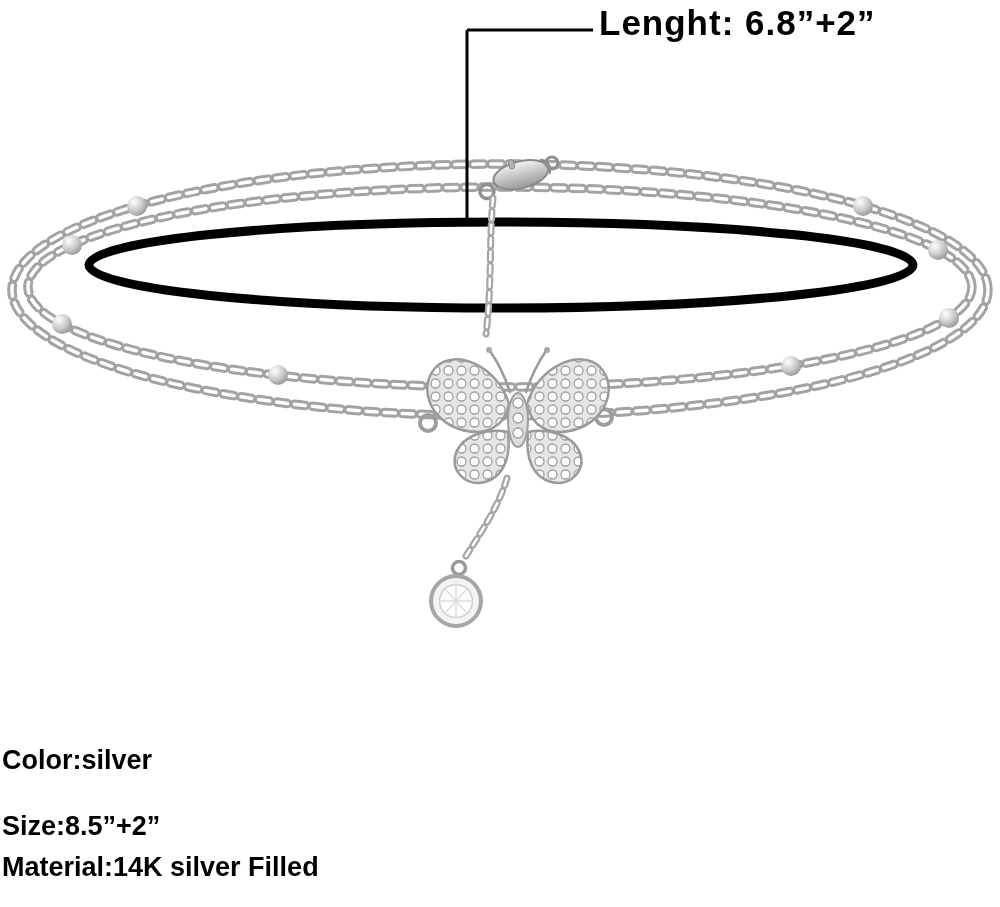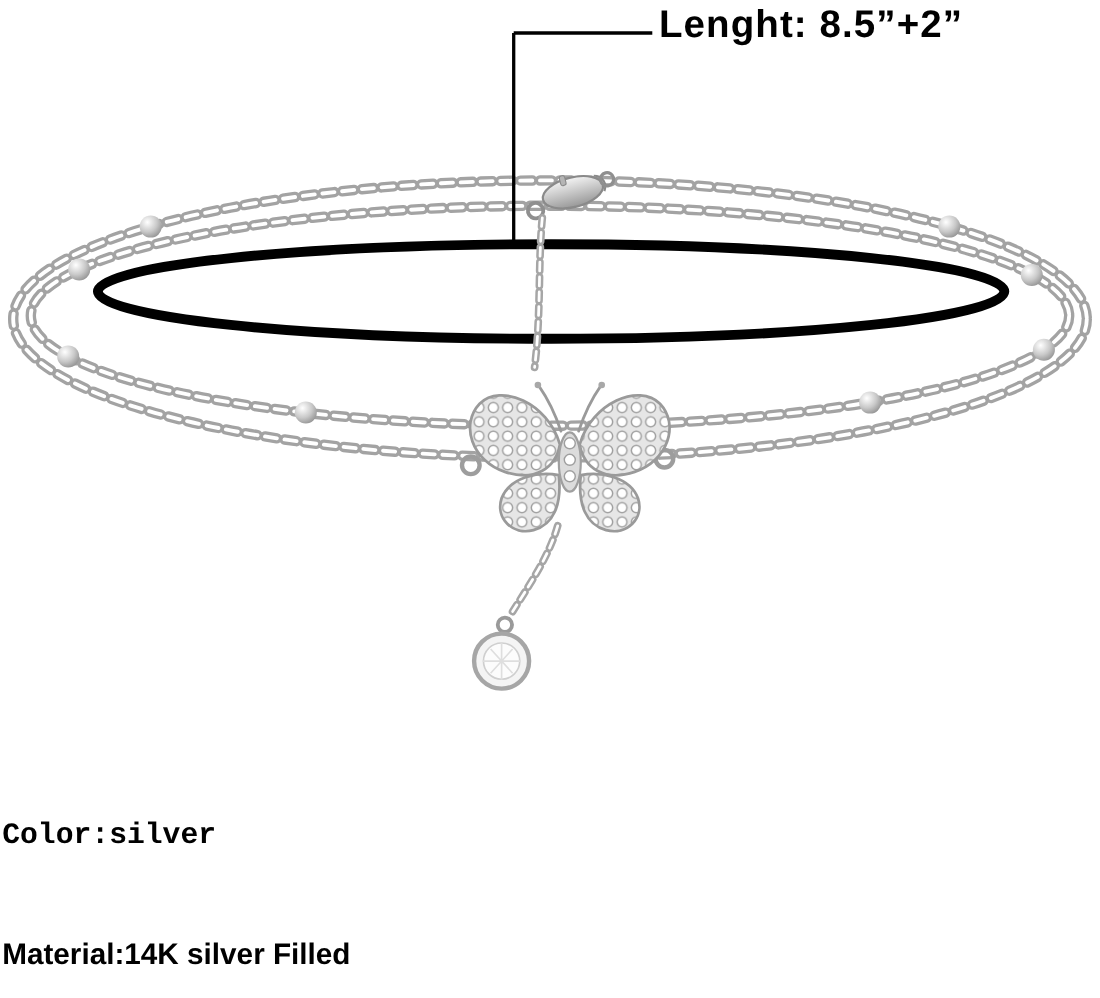--- a/index.html
+++ b/index.html
@@ -31,21 +31,21 @@
   .annotation-label {
     position:absolute; left:599px; top:3px;
     font-size:35px; font-weight:700; color:#000; letter-spacing:1px;
     white-space:nowrap;
   }
   .spec {
     position:absolute; left:2px;
     font-size:27px; font-weight:700; color:#000;
     white-space:nowrap;
   }
-  .spec-color    { top:745px;font-family:Liberation Mono, monospace; }
+  .spec-color    { top:745px; }
   .spec-size     { top:811px; }
   .spec-material { top:852px; }
 </style>
 </head>
 <body>
 
 <div class="canvas">
 
   <svg width="1000" height="907" viewBox="0 0 1000 907">
     <defs>
@@ -125,17 +125,18 @@
       <circle cx="456" cy="601" r="16.5" fill="#fcfcfc" stroke="#cfcfcf" stroke-width="1.5"></circle>
       <path d="M446,590 L466,612 M466,590 L446,612 M456,584 L456,618 M439,601 L473,601" stroke="#dedede" stroke-width="1.5" fill="none"></path>
     </g>
 
     <g>
       <line class="ann" x1="467" y1="30" x2="593" y2="30"></line>
       <line class="ann" x1="467" y1="30" x2="467" y2="219"></line>
     </g>
   </svg>
 
-  <div class="annotation-label">Lenght: 8.5”+2”</div>
+  <div class="annotation-label">Lenght: 6.8”+2”</div>
 
   <div class="spec spec-color">Color:silver</div>
+  <div class="spec spec-size">Size:8.5”+2”</div>
   <div class="spec spec-material">Material:14K silver Filled</div>
 </div>
 
 </body></html>

